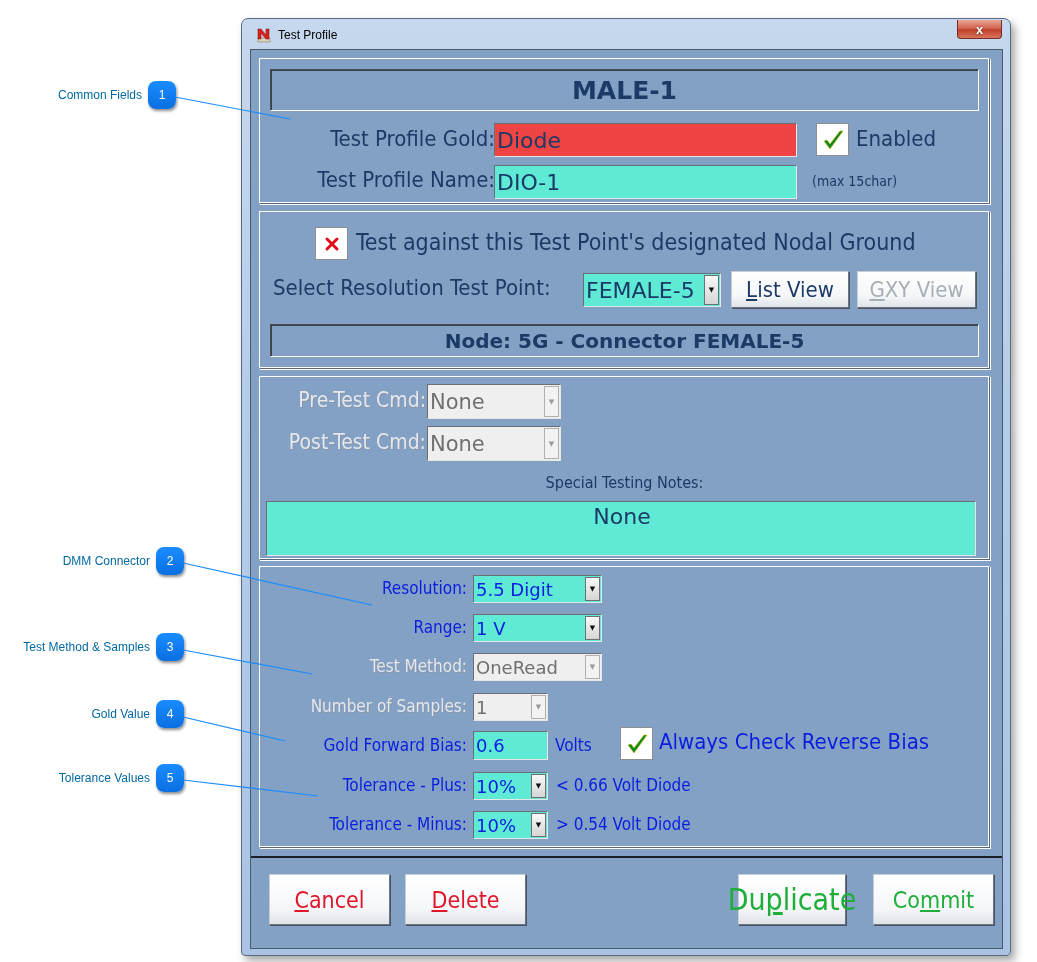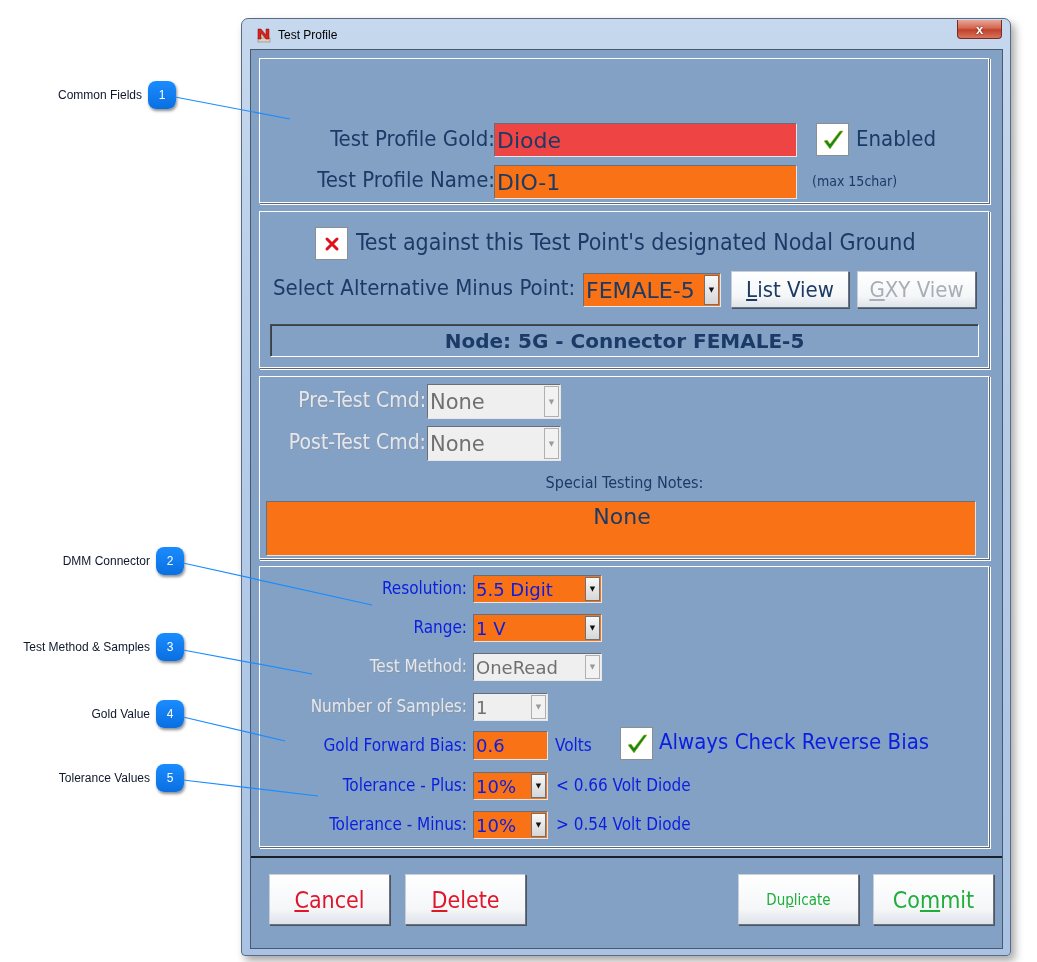--- a/index.html
+++ b/index.html
@@ -1,21 +1,21 @@
 <!DOCTYPE html>
 <html><head>
 <meta charset="utf-8">
 <style>
   * { box-sizing: border-box; margin: 0; padding: 0; }
   html, body { width: 1037px; height: 962px; background: #ffffff; overflow: hidden; }
   body { position: relative; font-family: "DejaVu Sans", "Liberation Sans", sans-serif; }
 
   
   .callout-label {
-    position: absolute; font-family: "Liberation Sans", sans-serif; font-size: 12px; color: #0f172a;
+    position: absolute; font-family: "Liberation Sans", sans-serif; font-size: 12px; color: #0369a1;
     text-align: right; white-space: nowrap;
   }
   .callout-badge {
     position: absolute; width: 28px; height: 28px; border-radius: 8px;
     background: linear-gradient(#1a8cff, #0a6fe0); color: #fff;
     font-family: "Liberation Sans", sans-serif; font-size: 12px;
     display: flex; align-items: center; justify-content: center;
     box-shadow: 1px 2px 3px rgba(0,0,0,0.45);
   }
   svg.leaders { position: absolute; left: 0; top: 0; width: 1037px; height: 962px; pointer-events: none; z-index: 5; }
@@ -56,21 +56,21 @@
     border: 1px solid #444c58; border-right-color: #fff; border-bottom-color: #fff;
     box-shadow: 1px 1px 0 #3a3f48 inset;
     display: flex; align-items: center; justify-content: center;
     font-family: "DejaVu Sans", sans-serif; font-weight: bold; font-size: 25px; color: #1b3a66;
   }
   .lbl { position: absolute; font-family: "DejaVu Sans Condensed", "DejaVu Sans", sans-serif; color: #1b3a66; white-space: nowrap; }
   .blue { color: #0a1ee0; }
   .dim { color: #e4e8ee; text-shadow: 1px 1px 0 #8a96a6; }
 
   .field {
-    position: absolute; background: #f97316; border: 1px solid #6a6f76;
+    position: absolute; background: #5eead4; border: 1px solid #6a6f76;
     border-bottom-color: #e6e6e6; border-right-color: #e6e6e6;
     font-family: "DejaVu Sans", sans-serif; color: #1b3a66; padding-left: 2px;
     display: flex; align-items: center; white-space: nowrap; overflow: hidden;
   }
   .field.ro { background: #ef4444; }
   .field.disabled { background: #efefef; color: #707070; }
   .dd-btn {
     position: absolute; right: 1px; top: 1px; bottom: 1px; width: 15px;
     background: linear-gradient(#f8f8f8, #d6d6d6); border: 1px solid #707070;
     display: flex; align-items: center; justify-content: center;
@@ -128,20 +128,21 @@
     </span>
     <span class="title-text">Test Profile</span>
     <div class="close-btn">
       <span>x</span>
     </div>
   </div>
 
   <div class="client">
 
     <div class="panel p1">
+      <div class="title-box">MALE-1</div>
 
       <div class="lbl" style="right:494px; top:67px; font-size:22px;">Test Profile Gold:</div>
       <div class="field ro" style="left:234px; top:64px; width:303px; height:34px; font-size:22px;">
         <span>Diode</span>
       </div>
 
       <div class="chk" style="left:556px; top:64px; width:33px; height:33px;">
         <svg width="24" height="24" viewBox="0 0 24 24">
           <path d="M3 13 L9 21 L22 3 L19 3 L9 16 L6 12 Z" fill="#0f8a20" stroke="#c9b300" stroke-width="0.6"></path>
         </svg>
@@ -156,21 +157,21 @@
     </div>
 
     <div class="panel p2">
       <div class="chk" style="left:55px; top:15px; width:33px; height:33px;">
         <svg width="16" height="16" viewBox="0 0 16 16">
           <path d="M3 3 L13 13 M13 3 L3 13" stroke="#e0101a" stroke-width="3" stroke-linecap="round"></path>
         </svg>
       </div>
       <div class="lbl" style="left:96px; top:17px; font-size:23px;">Test against this Test Point's designated Nodal Ground</div>
 
-      <div class="lbl" style="left:13px; top:63px; font-size:22px;">Select Alternative Minus Point:</div>
+      <div class="lbl" style="left:13px; top:63px; font-size:22px;">Select Resolution Test Point:</div>
       <div class="field" style="left:323px; top:61px; width:138px; height:34px; font-size:22px;">
         <span>FEMALE-5</span>
         <span class="dd-btn">▼</span>
       </div>
       <div class="btn" style="left:471px; top:59px; width:118px; height:37px; font-size:22px; color:#1b3a66;">
         <span></span>
           <u>L</u>
           <span>ist View</span>
       </div>
       <div class="btn" style="left:597px; top:59px; width:119px; height:37px; font-size:22px; color:#a8aeb6;">
@@ -258,21 +259,21 @@
       <div class="btn" style="left:18px; top:16px; width:121px; height:51px; font-size:23px; color:#e0162b;">
         <span></span>
           <u>C</u>
           <span>ancel</span>
       </div>
       <div class="btn" style="left:154px; top:16px; width:121px; height:51px; font-size:23px; color:#e0162b;">
         <span></span>
           <u>D</u>
           <span>elete</span>
       </div>
-      <div class="btn" style="left:487px; top:16px; width:121px; height:51px; font-size:15px; color:#1fae3a;">
+      <div class="btn" style="left:487px; top:16px; width:108px; height:51px; font-size:30px; color:#1fae3a;">
         <span>Du</span>
           <u>p</u>
           <span>licate</span>
       </div>
       <div class="btn" style="left:622px; top:16px; width:121px; height:51px; font-size:23px; color:#1fae3a;">
         <span>Co</span>
           <u>m</u>
           <span>mit</span>
       </div>
     </div>

